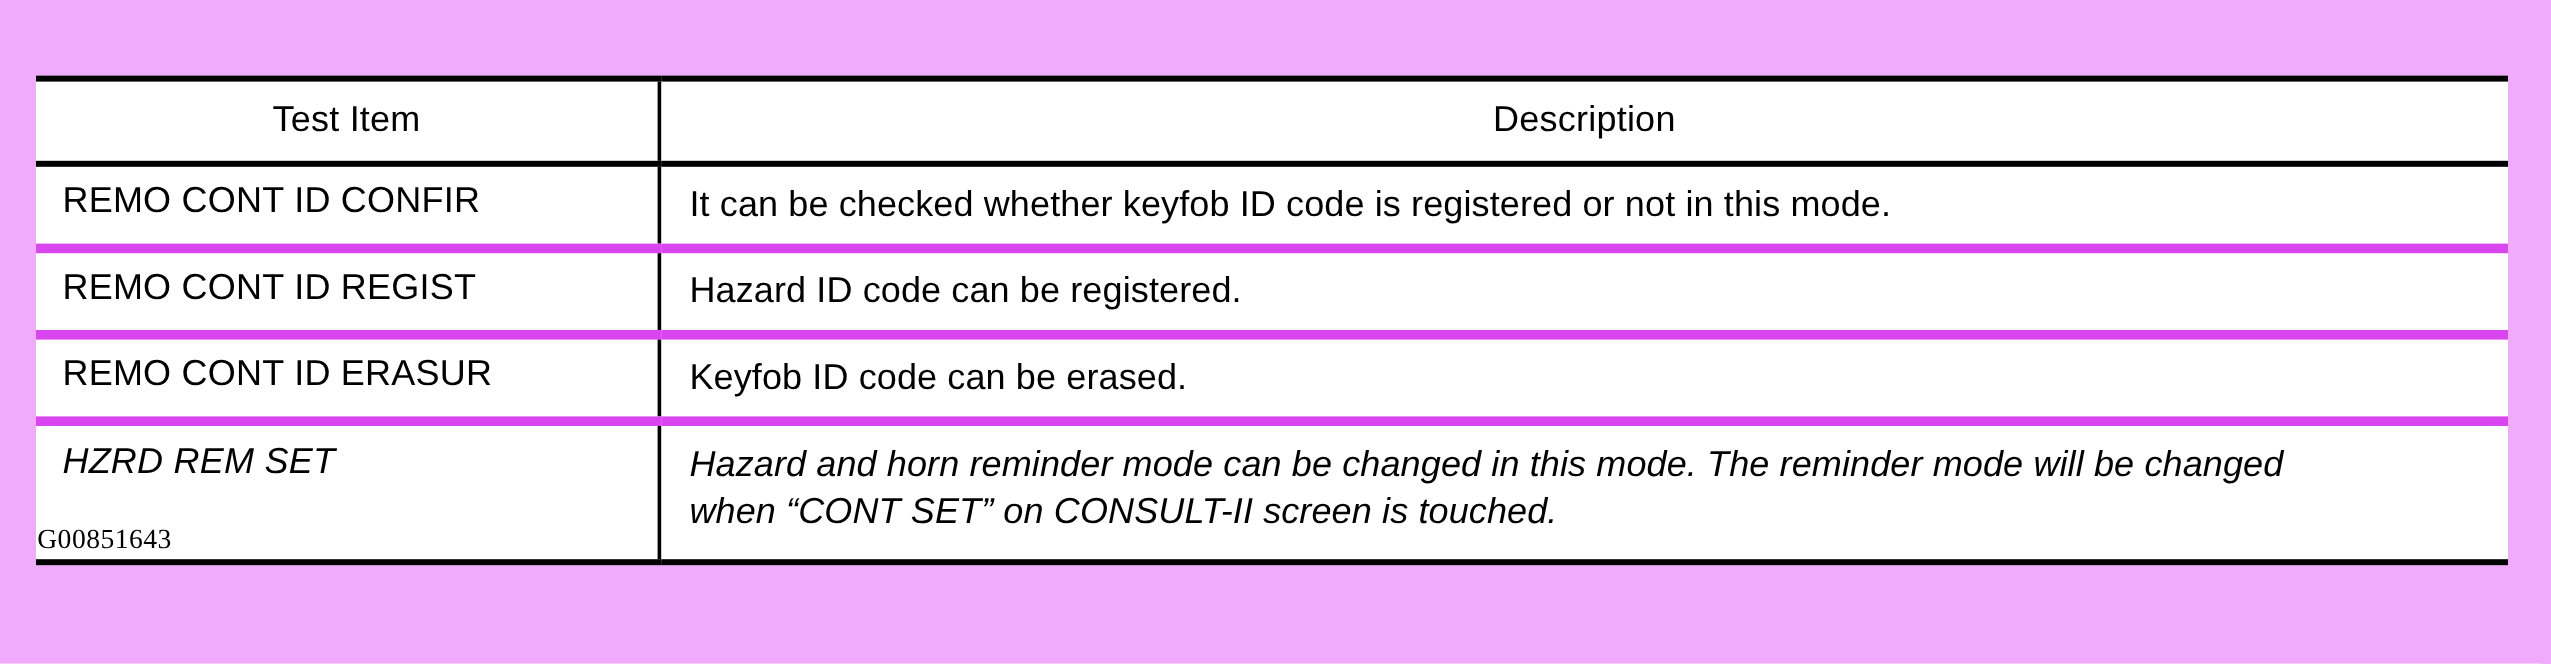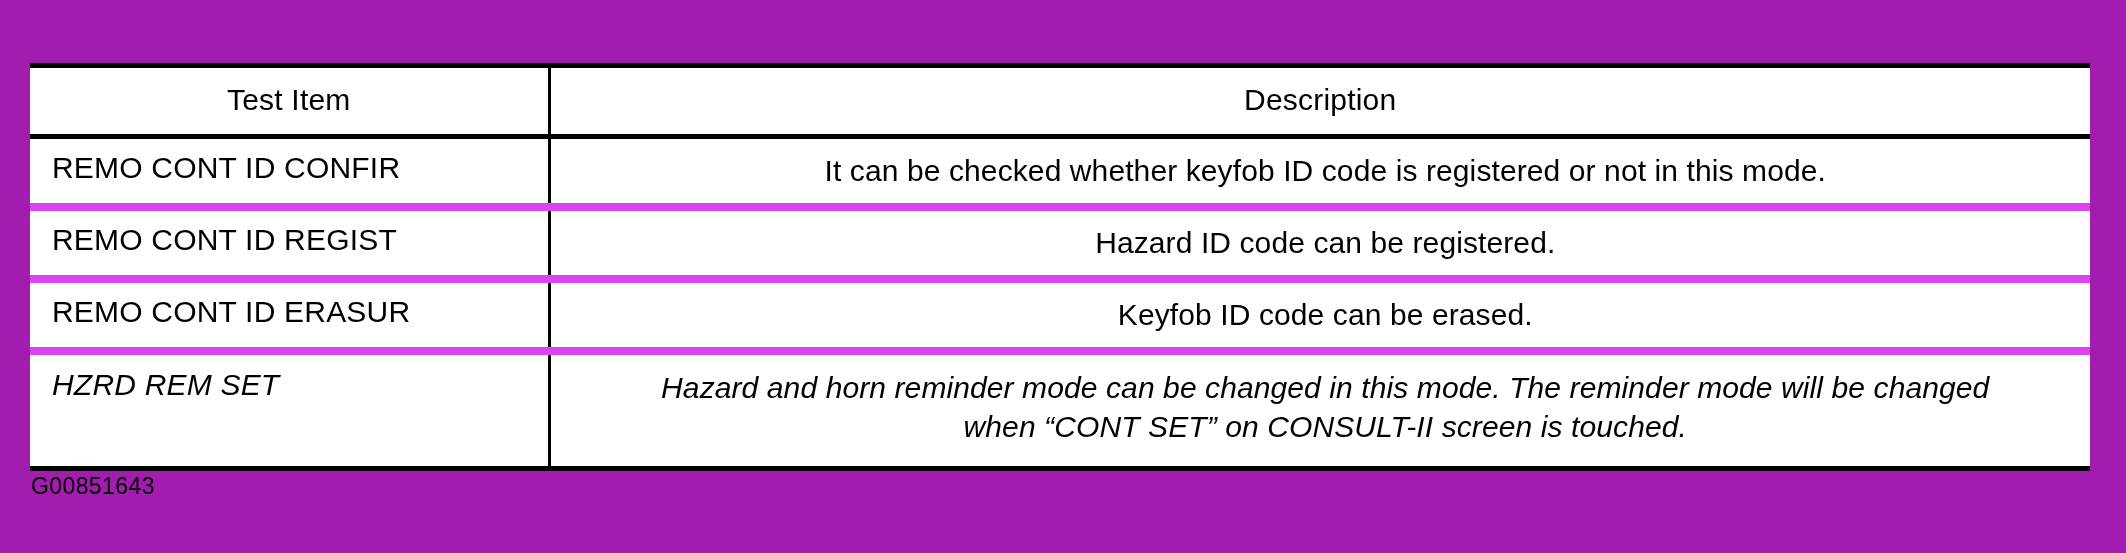--- a/index.html
+++ b/index.html
@@ -14,21 +14,21 @@
     overflow: hidden;
     font-family: "Liberation Sans", "DejaVu Sans", sans-serif;
     color: #000000;
     -webkit-font-smoothing: none;
   }
 
   .page {
     position: relative;
     width: 2126px;
     height: 553px;
-    background: #a21caf;
+    background: #f0abfc;
   }
 
   
   .table-wrap {
     position: absolute;
     left: 30px;
     top: 63px;
     width: 2060px;
   }
 
@@ -77,46 +77,47 @@
     padding: 12px 16px 13px 22px;
     text-align: left;
     vertical-align: top;
     letter-spacing: 0.2px;
   }
 
   td.cell-desc {
     font-size: 30px;
     line-height: 1.30;
     padding: 12px 14px 13px 24px;
-    text-align: center;
+    text-align: left;
     vertical-align: top;
     letter-spacing: 0.1px;
   }
 
   td.cell-desc .desc-line {
     display: block;
     white-space: pre-wrap;
   }
 
   
   tr.last-row td.cell-item,
   tr.last-row td.cell-desc {
     padding-top: 13px;
     padding-bottom: 20px;
   }
 
   
   .figure-caption {
     position: absolute;
     left: 31px;
-    top: 475px;
+    top: 438px;
     font-size: 23px;
     line-height: 1.0;
     letter-spacing: 0.4px;
     white-space: nowrap;
+    font-family: Liberation Serif, serif;
   }
 </style>
 </head>
 <body>
 
 <div class="page">
 
   <div class="table-wrap">
     <table class="spec-table">
       <colgroup>

